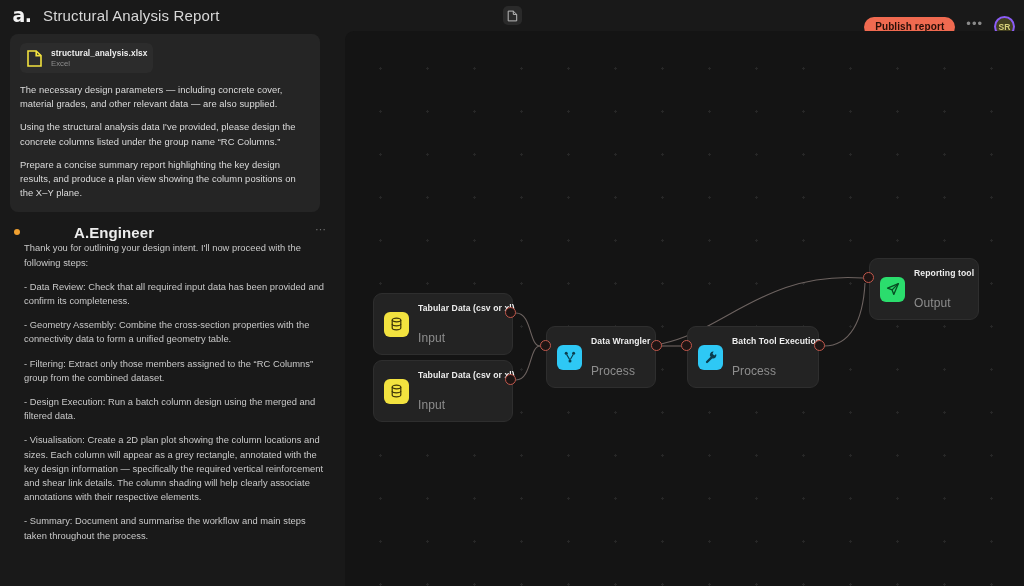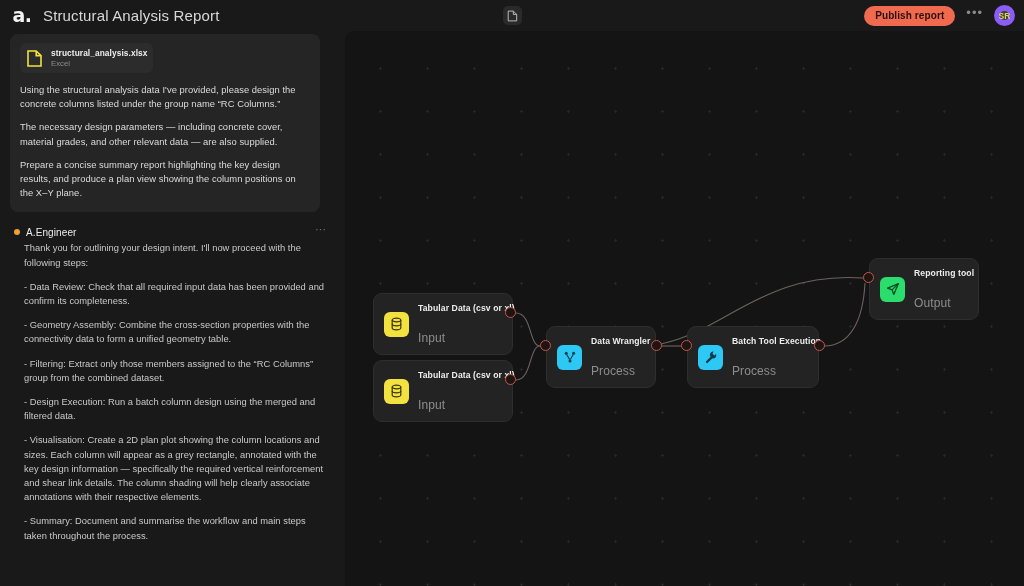--- a/index.html
+++ b/index.html
@@ -31,37 +31,37 @@
     position:absolute; left:0; right:0; top:0; height:31px;
     display:flex; align-items:center; justify-content:center;
     pointer-events:none;
   }
   .doc-chip{
     width:19px;height:19px;border-radius:5px;background:#2a2a2a;
     display:flex;align-items:center;justify-content:center;
     pointer-events:auto;
   }
   .header-right{
-    position:absolute; right:9px; top:0; height:31px;
+    position:absolute; right:9px; top:11px; height:31px;
     display:flex; align-items:center; gap:9px;
   }
   .publish-btn{
     background:#f06a50; color:#2a0f08; border:none;
     font-size:10px; font-weight:600; font-family:"Liberation Sans",sans-serif;
     border-radius:11px; height:20px; padding:0 11px; cursor:pointer;
     letter-spacing:.1px;
   }
   .dots-btn{
     color:#8a8a8a; font-size:13px; letter-spacing:1px; line-height:8px;
     cursor:pointer; background:none; border:none; padding:0 2px 6px 2px;
     font-family:"Liberation Sans",sans-serif;
   }
   .avatar{
     width:21px;height:21px;border-radius:50%;
-    background:#43401f; color:#d6cf7a; border:6px solid #8b5cf6;
+    background:#43401f; color:#d6cf7a; border:2px solid #8b5cf6;
     font-size:8.5px; font-weight:700;
     display:flex; align-items:center; justify-content:center;
     cursor:pointer; letter-spacing:.2px;
   }
 
   
   .chat{
     position:absolute; left:0; top:31px; width:345px; height:555px;
     overflow:hidden; background:#191919;
     padding:0 8px 0 10px;
@@ -89,21 +89,21 @@
     letter-spacing:.05px;
   }
   .user-msg p:last-child{margin-bottom:0;}
 
   .assistant{ margin-top:13px; }
   .assistant-head{
     display:flex; align-items:center; gap:6px; padding-left:4px;
     position:relative; height:14px;
   }
   .dot{width:6px;height:6px;border-radius:50%;background:#f0a030;flex:0 0 6px;}
-  .assistant-name{color:#ececec;font-size:10px;font-weight:400;letter-spacing:.1px;}
+  .assistant-name{color:#ececec;font-size:15px;font-weight:700;letter-spacing:.1px;margin-left:48px;}
   .msg-dots{
     position:absolute; right:10px; top:-1px;
     color:#6e6e6e; font-size:11px; letter-spacing:1px; line-height:10px;
     cursor:pointer;
   }
   .assistant-body{ padding:2px 8px 0 14px; }
   .assistant-body p{
     color:#c9c9c9; font-size:9.35px; line-height:14.2px; margin-bottom:10px;
     letter-spacing:.02px;
   }
@@ -183,22 +183,22 @@
           <svg width="15" height="17" viewBox="0 0 15 17">
             <path d="M1 1h8.2L14 5.6V16H1z" fill="none" stroke="#f2e23f" stroke-width="1.6"></path>
             <path d="M9.2 1v4.6H14" fill="none" stroke="#f2e23f" stroke-width="1.6"></path>
           </svg>
         </div>
         <div class="file-meta">
           <div class="file-name">structural_analysis.xlsx</div>
           <div class="file-type">Excel</div>
         </div>
       </div>
+      <p>The necessary design parameters — including concrete cover, material grades, and other relevant data — are also supplied.</p>
       <p>Using the structural analysis data I've provided, please design the concrete columns listed under the group name “RC Columns.”</p>
-      <p>The necessary design parameters — including concrete cover, material grades, and other relevant data — are also supplied.</p>
       <p>Prepare a concise summary report highlighting the key design results, and produce a plan view showing the column positions on the X–Y plane.</p>
     </div>
 
     <div class="assistant">
       <div class="assistant-head">
         <span class="dot"></span>
         <span class="assistant-name">A.Engineer</span>
         <span class="msg-dots">⋯</span>
       </div>
       <div class="assistant-body">

